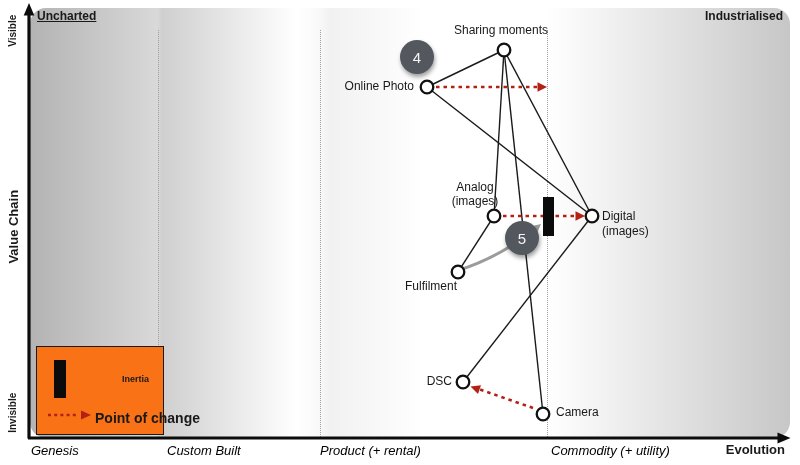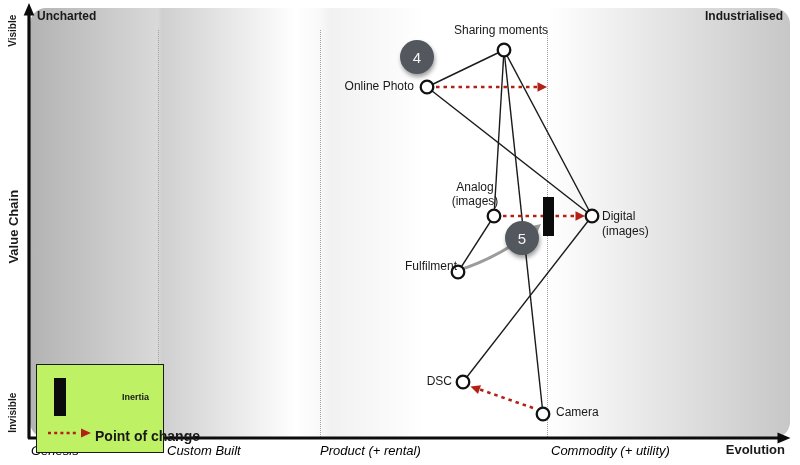--- a/index.html
+++ b/index.html
@@ -27,22 +27,22 @@
   .bold{font-weight:bold;}
   .rot{transform:rotate(-90deg);text-align:center;white-space:nowrap;}
   .stage{font-style:italic;font-size:13px;color:#000000;}
   .badge{
     position:absolute;width:34px;height:34px;border-radius:50%;
     background:#53585f;color:#f5f5f5;font-size:15px;
     display:flex;align-items:center;justify-content:center;
     box-shadow:1px 3px 4px rgba(0,0,0,0.38);z-index:3;
   }
   #legend{
-    position:absolute;left:36px;top:364px;width:126px;height:87px;
-    background:#bef264;border:1px solid #1a1a1a;z-index:4;
+    position:absolute;left:36px;top:346px;width:126px;height:87px;
+    background:#f97316;border:1px solid #1a1a1a;z-index:4;
   }
   #legend .inertia-bar{position:absolute;left:17px;top:13px;width:12px;height:38px;background:#0b0b0b;}
   #legend .inertia-lbl{position:absolute;left:85px;top:27px;font-size:9px;font-weight:bold;}
   #legend .poc-lbl{position:absolute;left:58px;top:63px;font-size:14px;font-weight:bold;white-space:nowrap;}
   #legend svg{position:absolute;left:9px;top:61px;}
 </style>
 </head>
 <body>
 
 <div id="page">
@@ -96,21 +96,21 @@
     <g stroke="#0c0c0c" stroke-width="3.2">
       <line x1="29" y1="438.5" x2="29" y2="13"></line>
       <line x1="28" y1="438" x2="779" y2="438"></line>
     </g>
     <g fill="#0c0c0c">
       <polygon points="29,3 23.7,15.5 34.3,15.5"></polygon>
       <polygon points="790.5,438 777.5,432.6 777.5,443.4"></polygon>
     </g>
   </svg>
 
-  <div class="lbl bold" style="left:37px;top:10px;">Uncharted</div>
+  <div class="lbl bold" style="left:37px;top:10px;text-decoration:underline;">Uncharted</div>
   <div class="lbl bold" style="right:17px;top:10px;">Industrialised</div>
 
   <div class="lbl rot bold" style="left:-12px;top:24px;width:50px;font-size:10px;">Visible</div>
   <div class="lbl rot bold" style="left:-17px;top:406px;width:60px;font-size:10px;">Invisible</div>
   <div class="lbl rot bold" style="left:-41px;top:220px;width:110px;font-size:13px;">Value Chain</div>
 
   <div class="lbl stage" style="left:31px;top:444px;">Genesis</div>
   <div class="lbl stage" style="left:167px;top:444px;">Custom Built</div>
   <div class="lbl stage" style="left:320px;top:444px;">Product (+ rental)</div>
   <div class="lbl stage" style="left:551px;top:444px;">Commodity (+ utility)</div>
@@ -119,21 +119,21 @@
   <div class="lbl" style="left:454px;top:24px;width:140px;">Sharing moments</div>
   <div class="lbl" style="left:330px;top:80px;width:84px;text-align:right;">Online Photo</div>
   <div class="lbl" style="left:440px;top:181px;width:70px;text-align:center;">
     <div>Analog</div>
     <div>(images)</div>
   </div>
   <div class="lbl" style="left:602px;top:209px;line-height:15px;">
     <div>Digital</div>
     <div>(images)</div>
   </div>
-  <div class="lbl" style="left:405px;top:260px;">Fulfilment</div>
+  <div class="lbl" style="left:405px;top:280px;">Fulfilment</div>
   <div class="lbl" style="left:412px;top:375px;width:40px;text-align:right;">DSC</div>
   <div class="lbl" style="left:556px;top:406px;">Camera</div>
 
   <div class="badge" style="left:400px;top:40px;">4</div>
   <div class="badge" style="left:505px;top:221px;">5</div>
 
   <div id="legend">
     <div class="inertia-bar"></div>
     <div class="inertia-lbl">Inertia</div>
     <svg width="48" height="14" viewBox="0 0 48 14">

